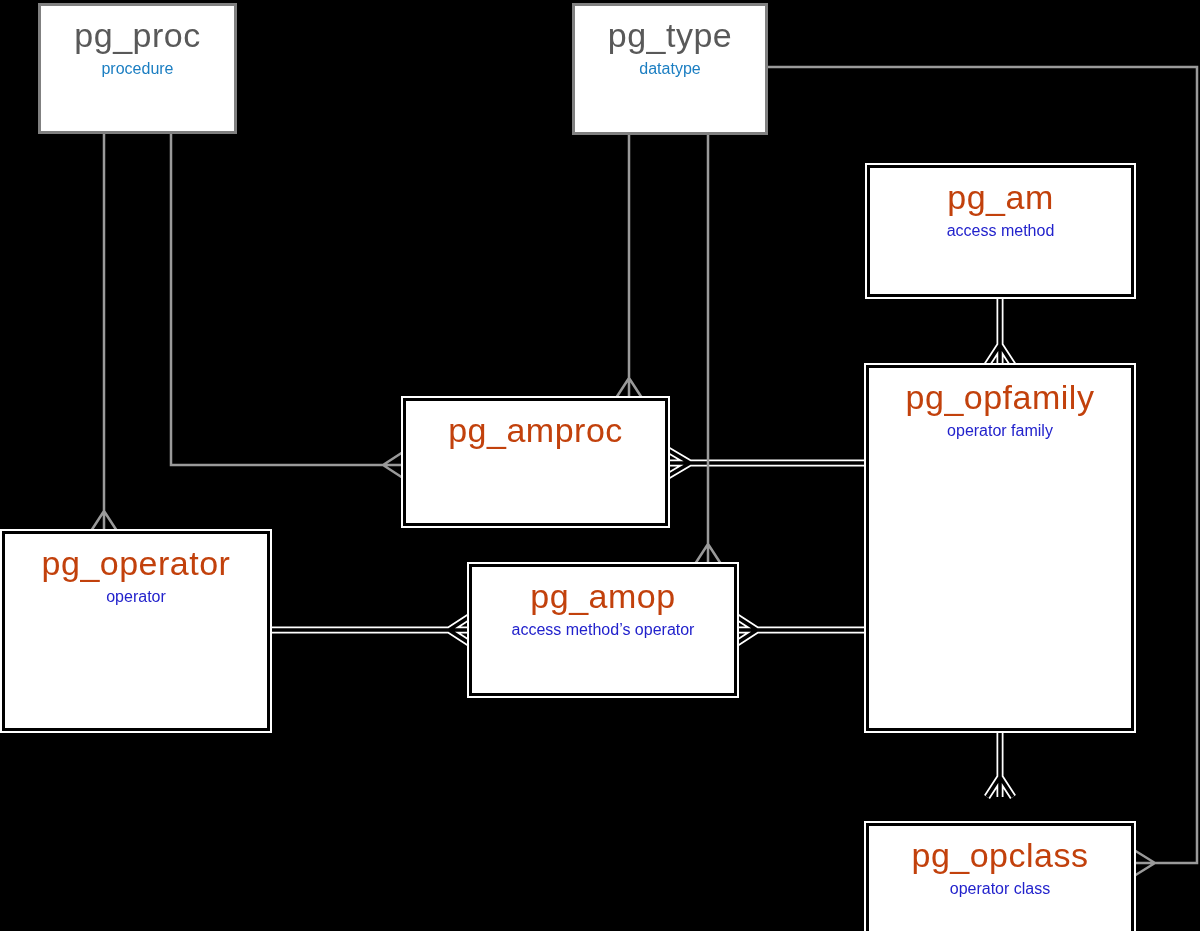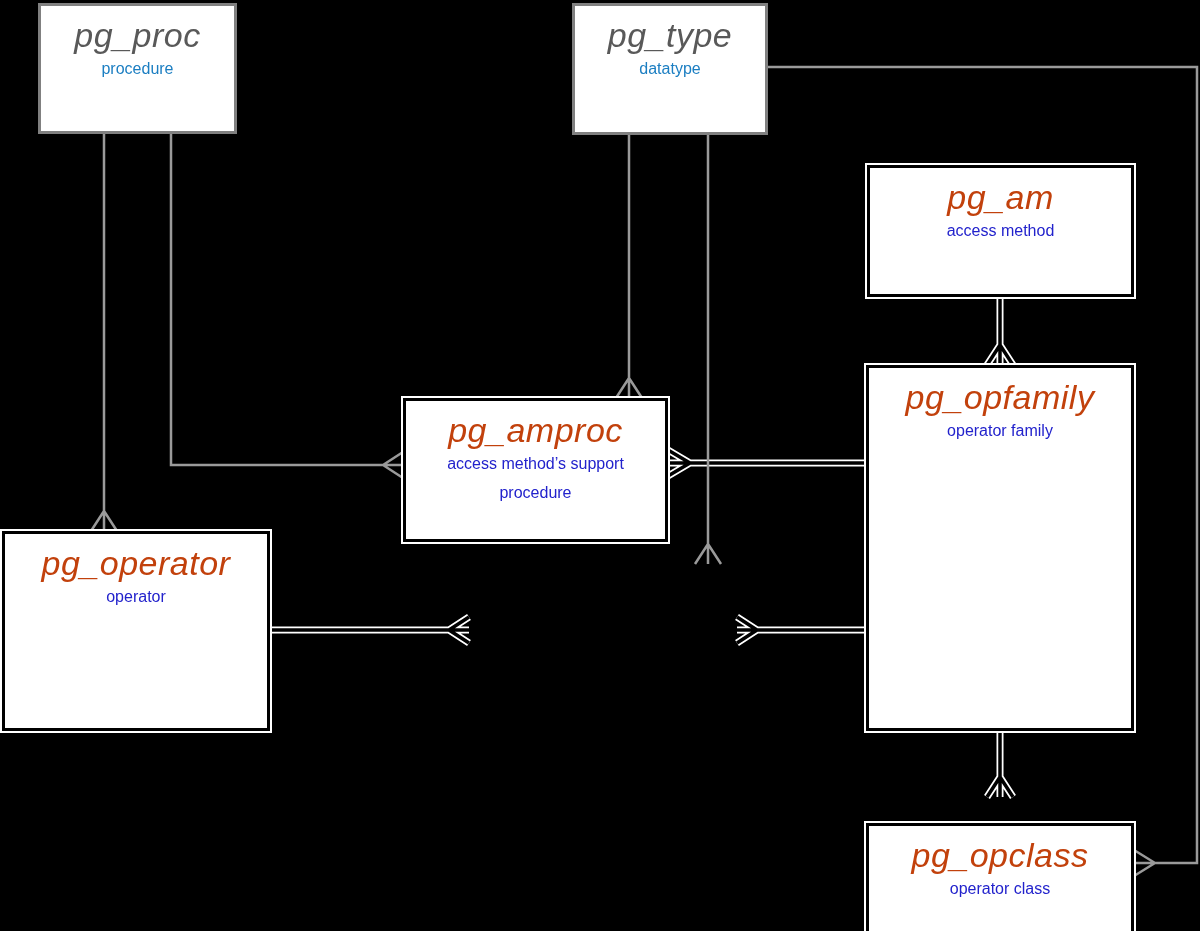--- a/index.html
+++ b/index.html
@@ -50,38 +50,37 @@
   }
   .node.muted {
     border: 3px solid #808080;
   }
   .node .title {
     margin-top: 10px;
     font-size: 34px;
     line-height: 38px;
     letter-spacing: 0.5px;
     white-space: nowrap;
-    font-style: italic;
   }
   .node .subtitle {
     font-size: 16px;
     line-height: 29px;
   }
   .node.highlight .title { color: #c2410c; }
   .node.highlight .subtitle { color: #2222cc; }
   .node.muted .title { color: #595959; }
   .node.muted .subtitle { color: #1b7ec2; }
   .subtitle.narrow { padding: 0 30px; }
   .subtitle.semi-narrow { padding: 0 10px; }
 
   
   #node-pg-proc     { left: 38px;  top: 3px;   width: 199px; height: 131px; }
   #node-pg-type     { left: 572px; top: 3px;   width: 196px; height: 132px; }
   #node-pg-am       { left: 867px; top: 165px; width: 267px; height: 132px; }
-  #node-pg-amproc   { left: 403px; top: 398px; width: 265px; height: 144px; }
+  #node-pg-amproc   { left: 403px; top: 398px; width: 265px; height: 128px; }
   #node-pg-opfamily { left: 866px; top: 365px; width: 268px; height: 366px; }
   #node-pg-operator { left: 2px;   top: 531px; width: 268px; height: 200px; }
   #node-pg-amop     { left: 469px; top: 564px; width: 268px; height: 132px; }
   #node-pg-opclass  { left: 866px; top: 797px; width: 268px; height: 131px; margin-top: 26px; }
 </style>
 </head>
 <body>
 
 <div id="stage">
 
@@ -125,32 +124,35 @@
     <div class="subtitle">datatype</div>
   </div>
 
   <div class="node highlight" id="node-pg-am">
     <div class="title">pg_am</div>
     <div class="subtitle">access method</div>
   </div>
 
   <div class="node highlight" id="node-pg-amproc">
     <div class="title">pg_amproc</div>
-    <div class="subtitle semi-narrow">access method’s support procedure</div>
   </div>
 
   <div class="node highlight" id="node-pg-opfamily">
     <div class="title">pg_opfamily</div>
     <div class="subtitle">operator family</div>
   </div>
 
   <div class="node highlight" id="node-pg-operator">
     <div class="title">pg_operator</div>
     <div class="subtitle">operator</div>
   </div>
 
+  <div class="node highlight" id="node-pg-amop">
+    <div class="title">pg_amop</div>
+    <div class="subtitle narrow">access method’s operator</div>
+  </div>
 
   <div class="node highlight" id="node-pg-opclass">
     <div class="title">pg_opclass</div>
     <div class="subtitle">operator class</div>
   </div>
 
 </div>
 
 </body></html>

